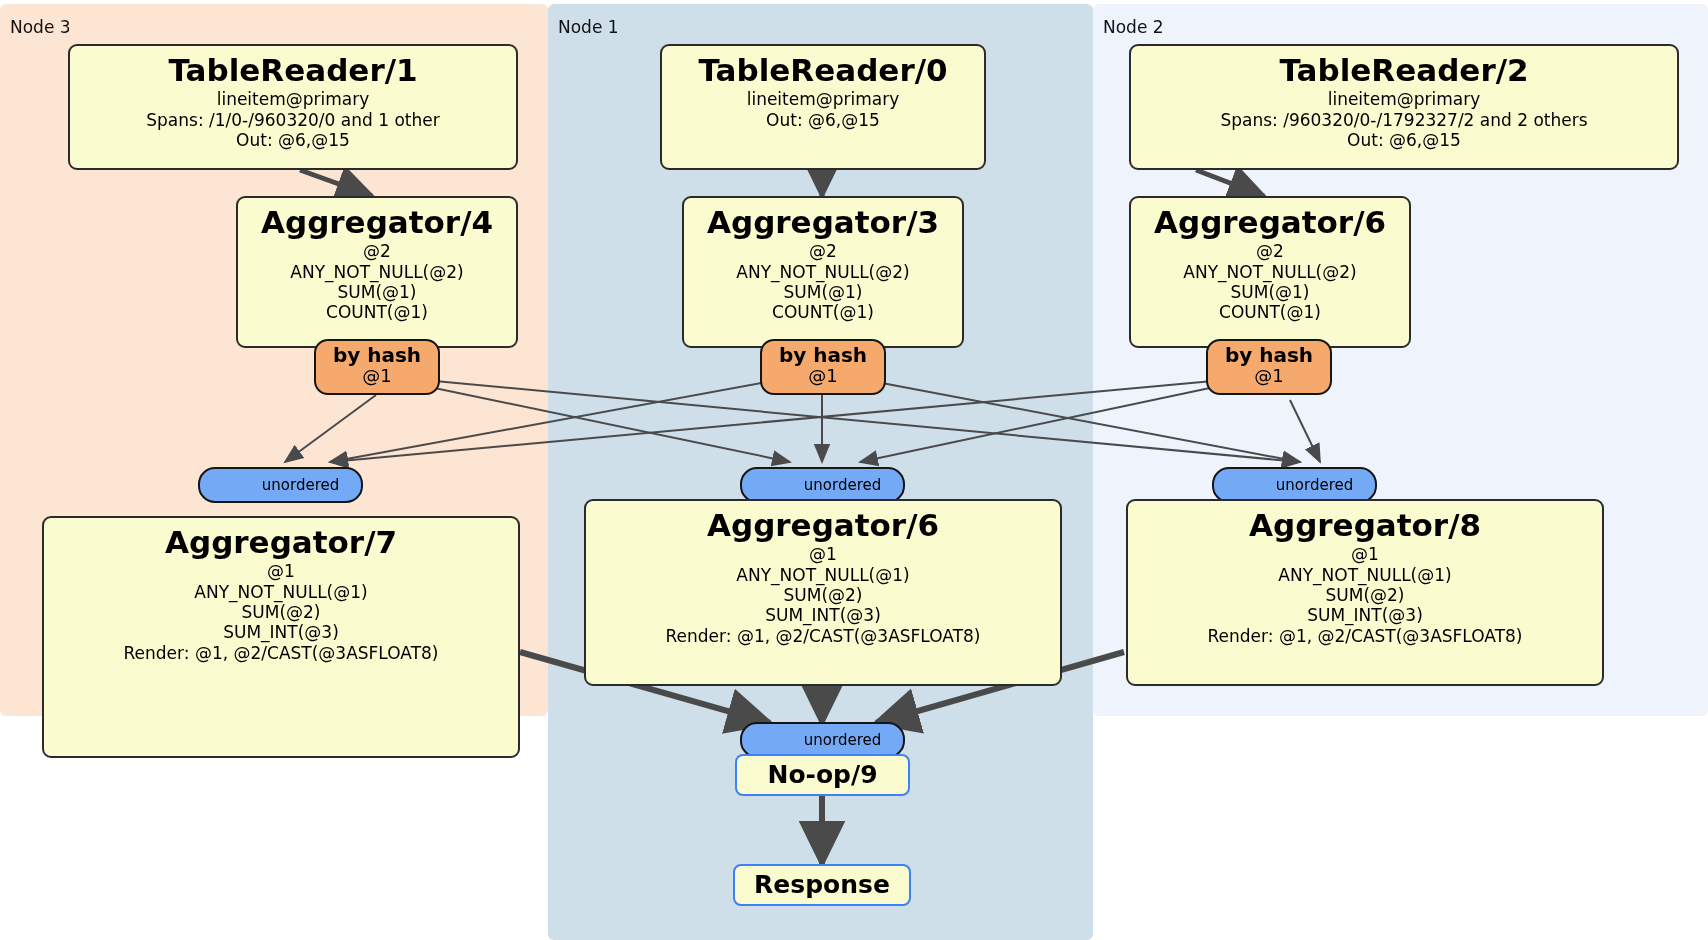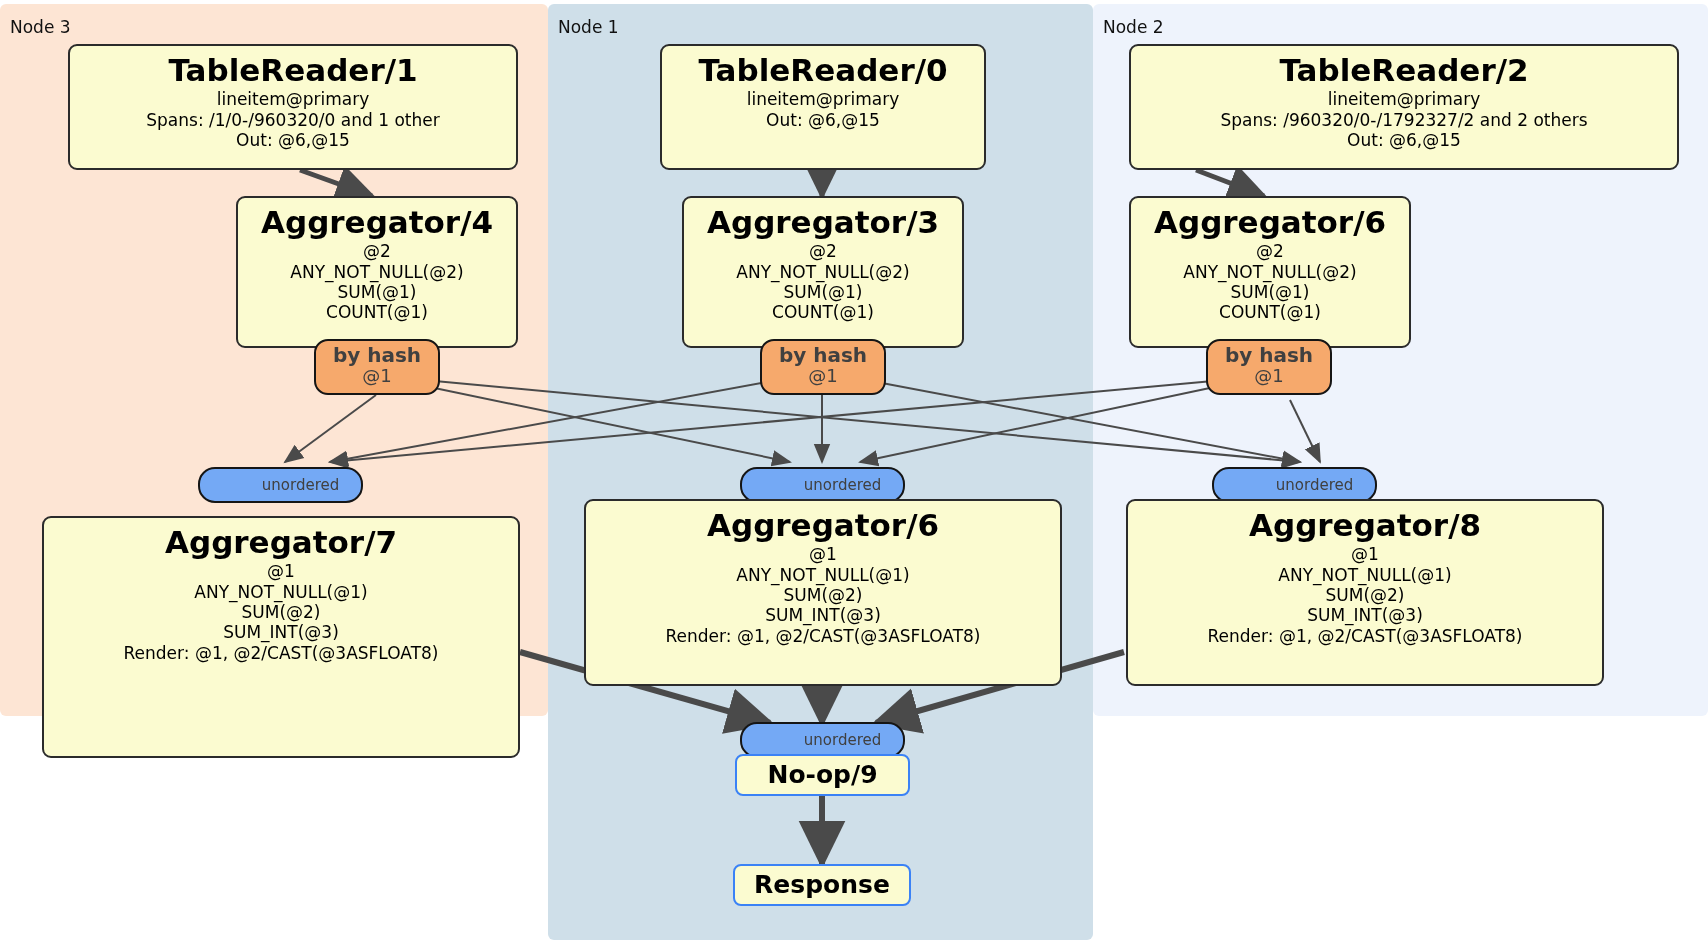--- a/index.html
+++ b/index.html
@@ -23,21 +23,21 @@
     position:absolute;box-sizing:border-box;
     background:#fbfbd0;border:2px solid #2b2b2b;border-radius:9px;
     text-align:center;color:#000;line-height:1.2;
     padding-top:6px;
   }
   .proc-box .title{font-weight:bold;font-size:31px;letter-spacing:0px;}
   .proc-box .sub{font-size:17px;font-weight:normal;}
 
   .oval{
     position:absolute;box-sizing:border-box;
-    border:2px solid #151515;text-align:center;color:#404040;line-height:1.12;
+    border:2px solid #151515;text-align:center;color:#000000;line-height:1.12;
   }
   .oval.hash{
     background:#f6a96c;border-radius:14px;
   }
   .oval.hash .t{font-weight:bold;font-size:20px;display:block;padding-top:3px;}
   .oval.hash .s{font-size:18px;display:block;}
   .oval.unord{
     background:#74a9f5;border-radius:17px;
   }
   .oval.unord .t{font-weight:normal;font-size:15px;display:block;line-height:32px;margin-left:40px;}

